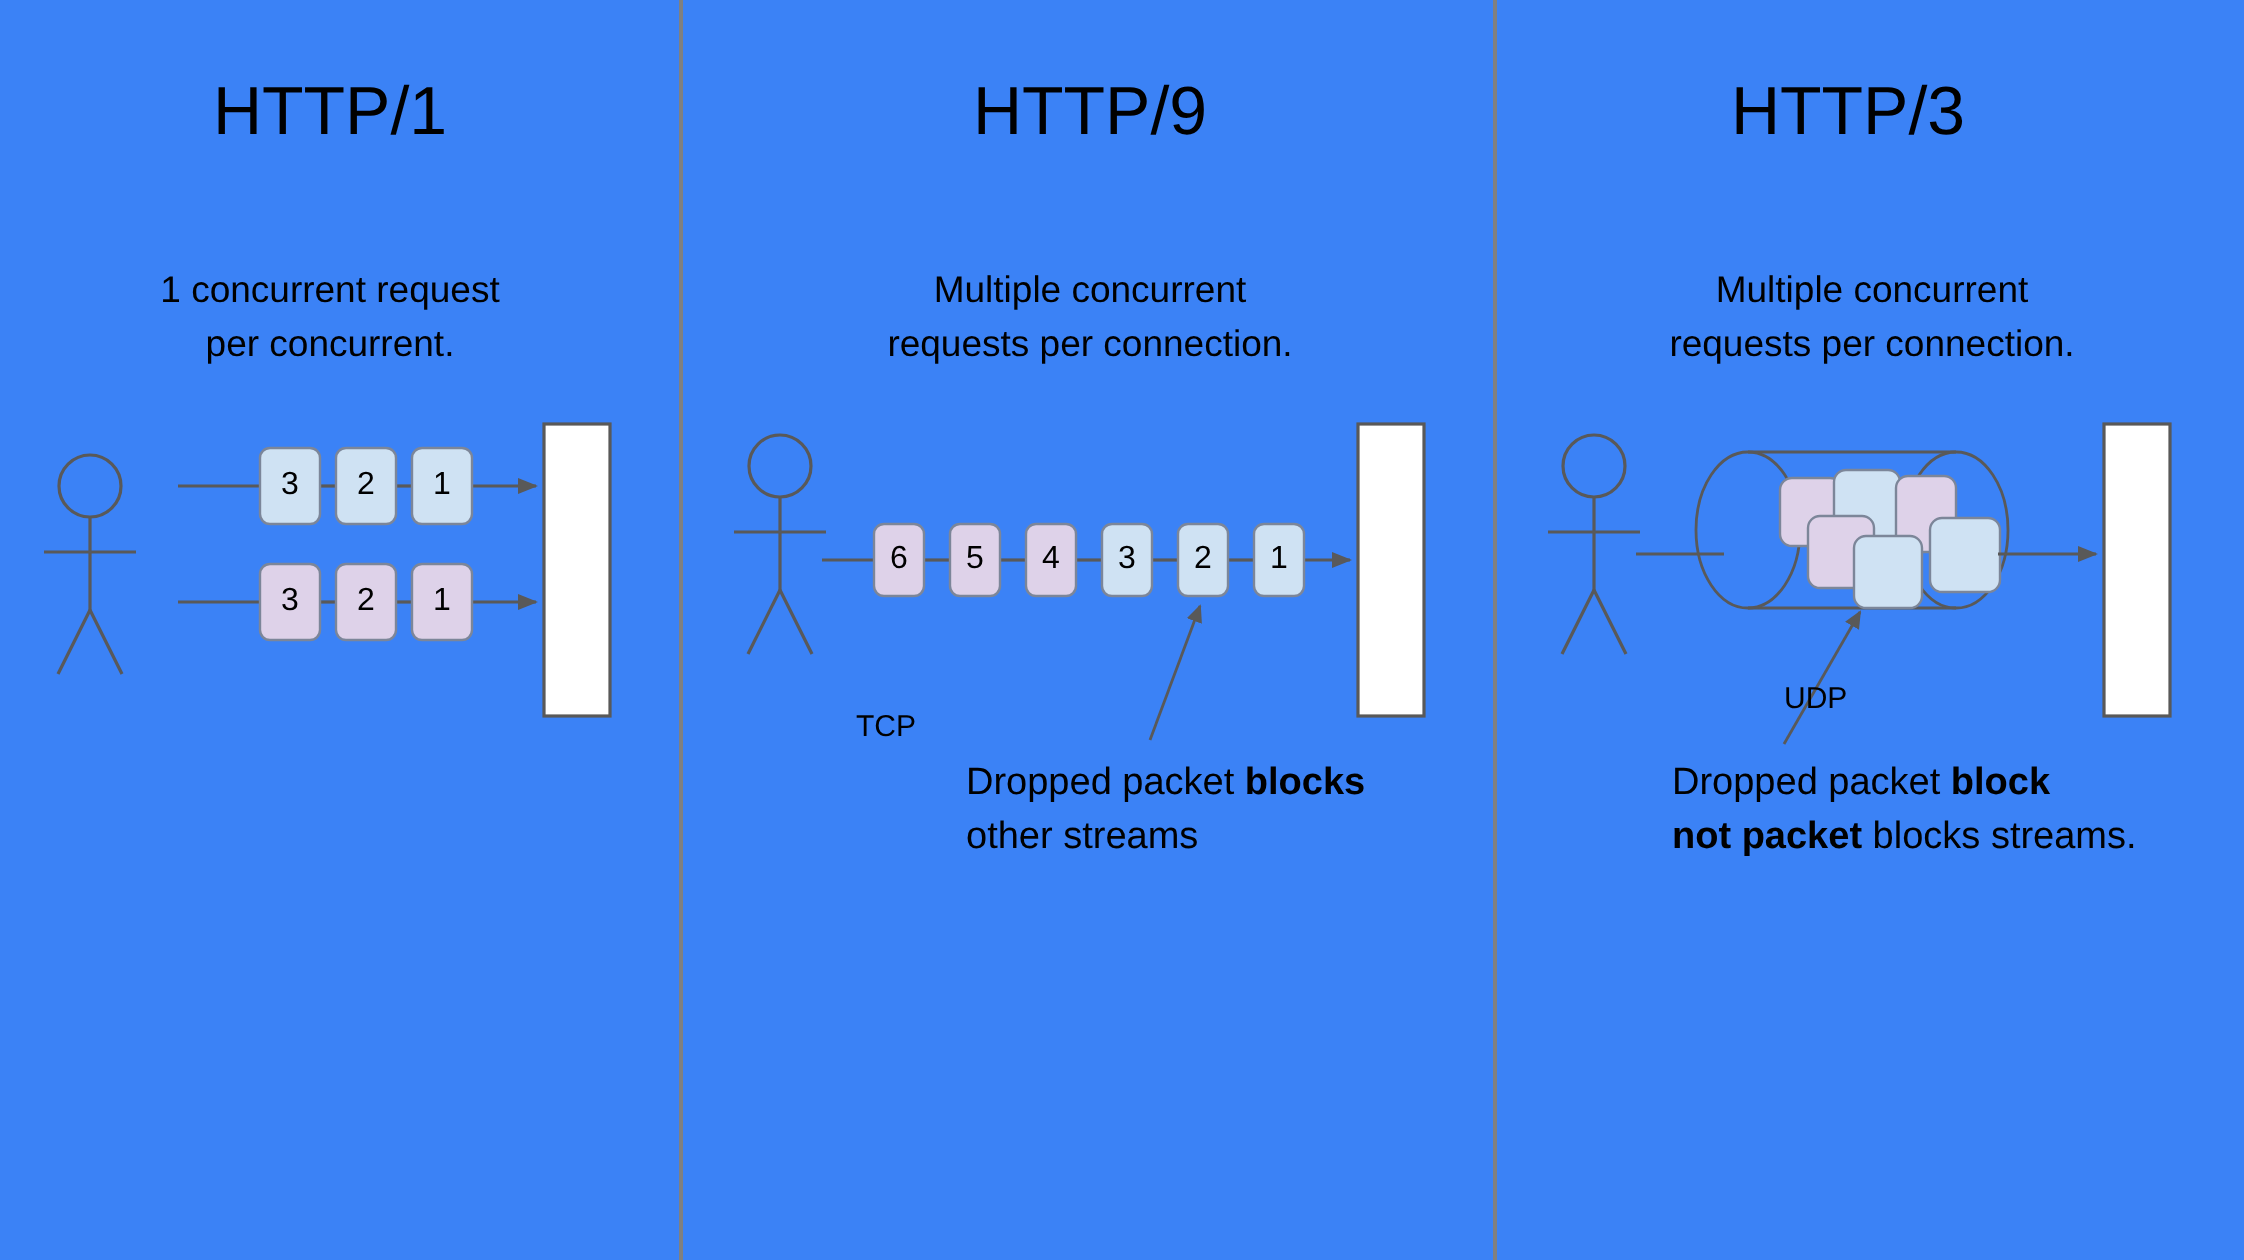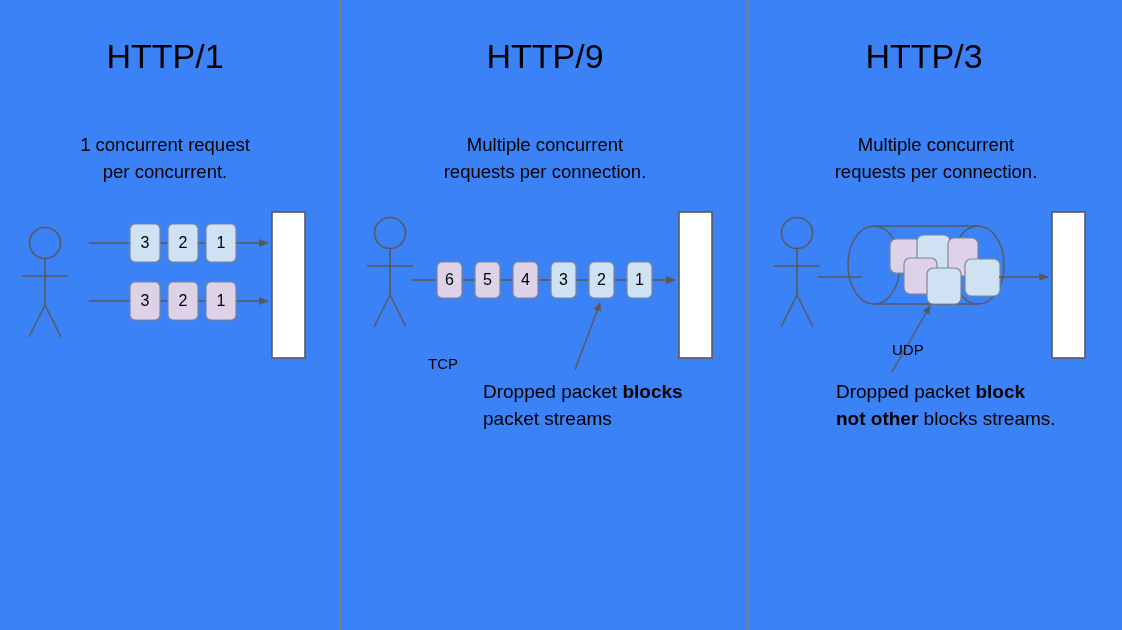--- a/index.html
+++ b/index.html
@@ -202,29 +202,29 @@
   <div class="pkt-num" style="left:475px; top:272px; width:25px;">5</div>
   <div class="pkt-num" style="left:513px; top:272px; width:25px;">4</div>
   <div class="pkt-num" style="left:551px; top:272px; width:25px;">3</div>
   <div class="pkt-num" style="left:589px; top:272px; width:25px;">2</div>
   <div class="pkt-num" style="left:627px; top:272px; width:25px;">1</div>
 
   <div class="proto-label" style="left:428px; top:311px;margin-top:44px;">TCP</div>
 
   <div class="note" style="left:451px; top:378px; width:280px;margin-left:32px;">
     <span>Dropped packet </span><b>blocks</b><br>
-    <span>packet streams</span>
+    <span>other streams</span>
   </div>
 
   <div class="panel-title" style="left:750px; top:36px; width:348px;">HTTP/3</div>
   <div class="panel-sub" style="left:750px; top:131px; width:372px;">
     <div>Multiple concurrent</div>
     <div>requests per connection.</div>
   </div>
 
   <div class="proto-label" style="left:892px; top:311px;margin-top:30px;">UDP</div>
 
   <div class="note" style="left:836px; top:378px; width:290px;">
     <span>Dropped packet </span><b>block</b><br>
-    <b>not other</b><span> blocks streams.</span>
+    <b>not packet</b><span> blocks streams.</span>
   </div>
 
 </div>
 
 </body></html>

